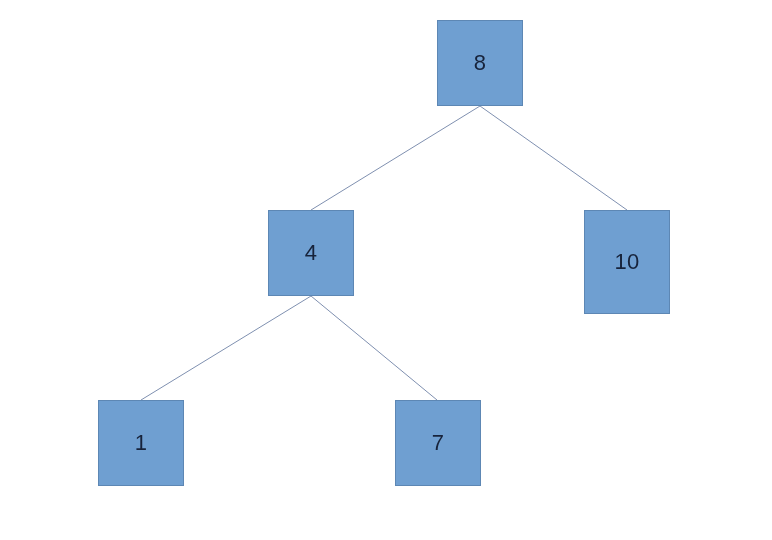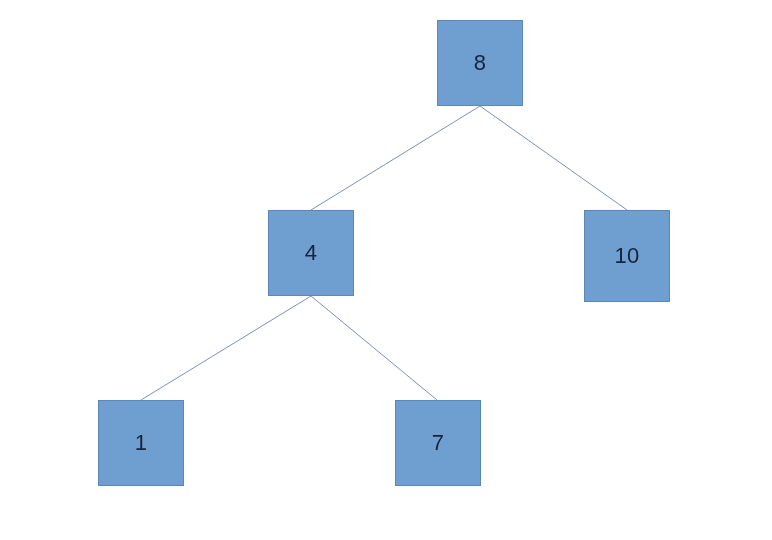--- a/index.html
+++ b/index.html
@@ -55,21 +55,21 @@
       <line x1="311" y1="296" x2="437" y2="400" stroke="#7f90b0" stroke-width="1"></line>
     </svg>
 
   <div id="node-layer">
       <div class="tree-node" style="left: 437px; top: 20px; width: 86px; height: 86px; background: rgb(111, 159, 209); border-color: rgb(93, 135, 180);">
         <span class="node-label" style="color: rgb(23, 35, 59);">8</span>
       </div>
       <div class="tree-node" style="left: 268px; top: 210px; width: 86px; height: 86px; background: rgb(111, 159, 209); border-color: rgb(93, 135, 180);">
         <span class="node-label" style="color: rgb(23, 35, 59);">4</span>
       </div>
-      <div class="tree-node" style="left: 584px; top: 210px; width: 86px; height: 92px; background: rgb(111, 159, 209); border-color: rgb(93, 135, 180);">
+      <div class="tree-node" style="left: 584px; top: 210px; width: 86px; height: 104px; background: rgb(111, 159, 209); border-color: rgb(93, 135, 180);">
         <span class="node-label" style="color: rgb(23, 35, 59);">10</span>
       </div>
       <div class="tree-node" style="left: 98px; top: 400px; width: 86px; height: 86px; background: rgb(111, 159, 209); border-color: rgb(93, 135, 180);">
         <span class="node-label" style="color: rgb(23, 35, 59);">1</span>
       </div>
       <div class="tree-node" style="left: 395px; top: 400px; width: 86px; height: 86px; background: rgb(111, 159, 209); border-color: rgb(93, 135, 180);">
         <span class="node-label" style="color: rgb(23, 35, 59);">7</span>
       </div>
     </div>
 

